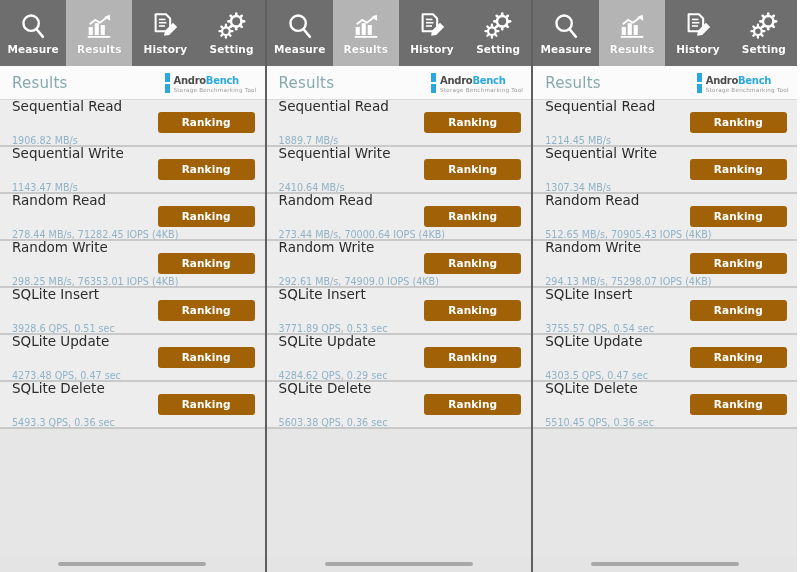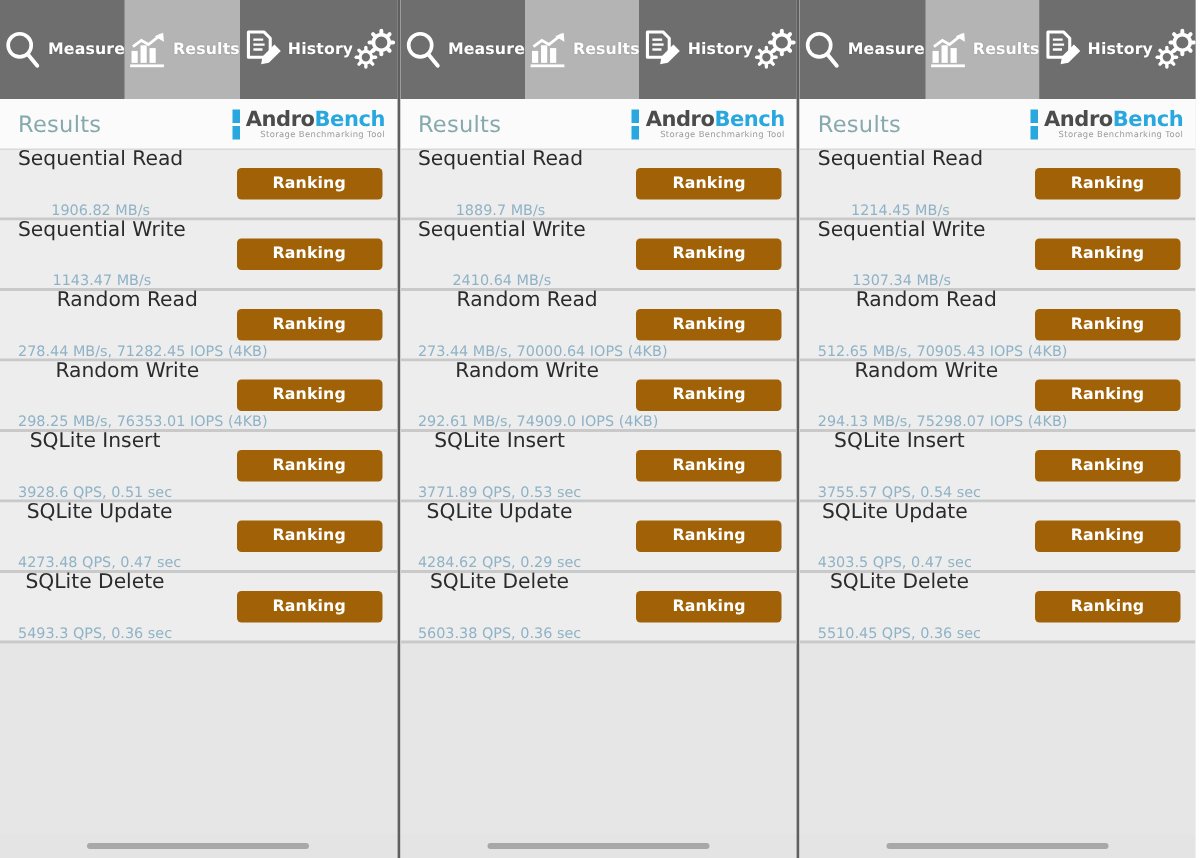--- a/index.html
+++ b/index.html
@@ -44,21 +44,21 @@
     display: flex;
     height: 66px;
     flex: 0 0 66px;
     background: #6e6e6e;
   }
   .tab {
     flex: 1 1 25%;
     background: #6e6e6e;
     color: #ffffff;
     display: flex;
-    flex-direction: row;
+    flex-direction: column;
     align-items: center;
     justify-content: center;
     gap: 2px;
     box-sizing: border-box;
     text-align: right;
   }
   .tab.active {
     background: #b4b4b4;
   }
   .tab .ic {
@@ -98,21 +98,21 @@
     gap: 3px;
   }
   .logo-mark {
     width: 5px;
     height: 20px;
     background: linear-gradient(to bottom, #29a8e0 0 45%, #ffffff 45% 55%, #29a8e0 55% 100%);
     margin-right: 1px;
   }
   .logo-txt { line-height: 1; }
   .logo-word {
-    font-size: 14px;
+    font-size: 10px;
     font-weight: 700;
     letter-spacing: -.3px;
   }
   .logo-word .a { color: #4c4c4c; }
   .logo-word .b { color: #29a8e0; }
   .logo-sub {
     font-size: 5.6px;
     color: #9a9a9a;
     letter-spacing: .25px;
     margin-top: 1px;
@@ -135,21 +135,20 @@
     justify-content: space-between;
     padding: 0 10px 0 12px;
     box-sizing: border-box;
   }
   .row-txt {
     display: flex;
     flex-direction: column;
     justify-content: center;
     gap: 2px;
     min-width: 0;
-    text-align: center;
   }
   .row-title {
     font-size: 13.5px;
     color: #2b2b2b;
     line-height: 1.05;
     white-space: nowrap;
   }
   .row-sub {
     font-size: 9.6px;
     color: #8fb3c6;

